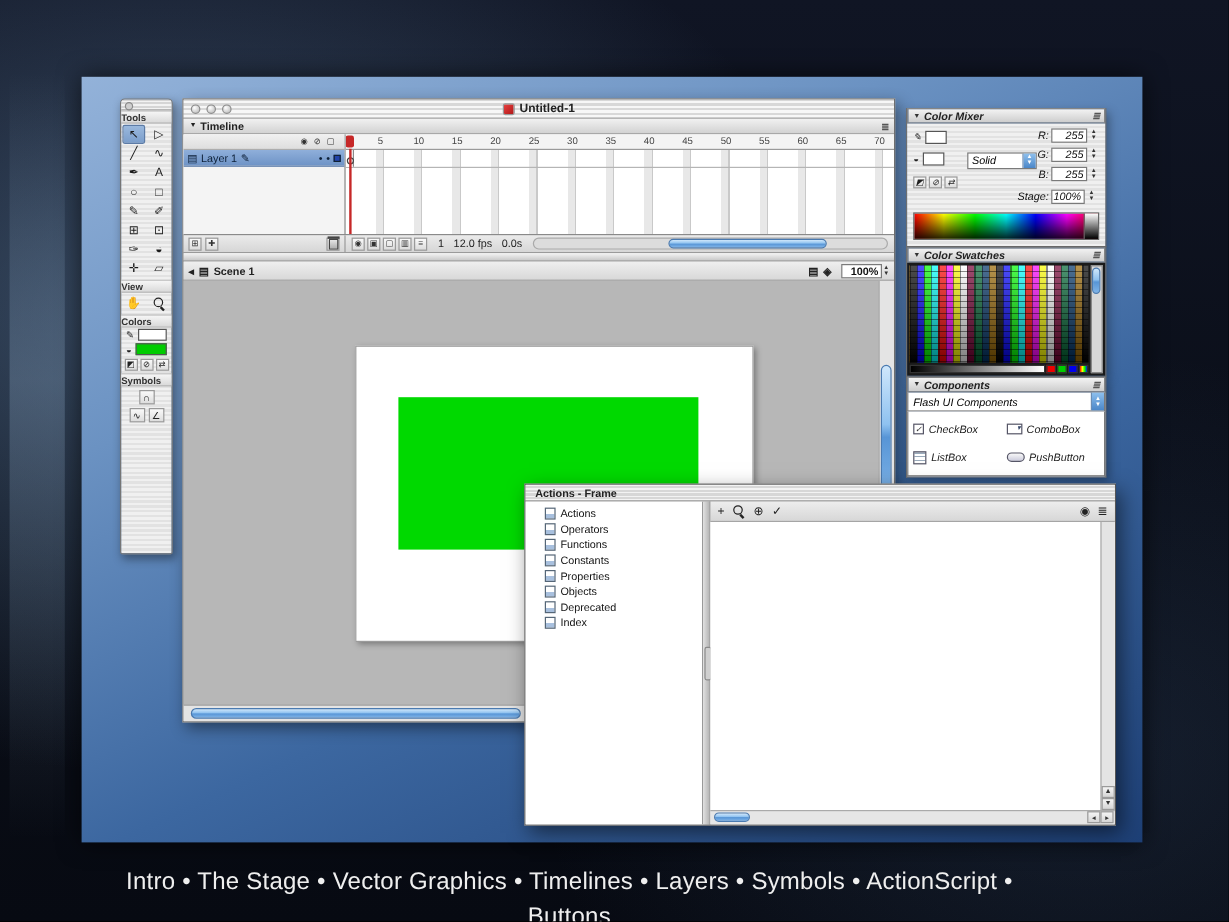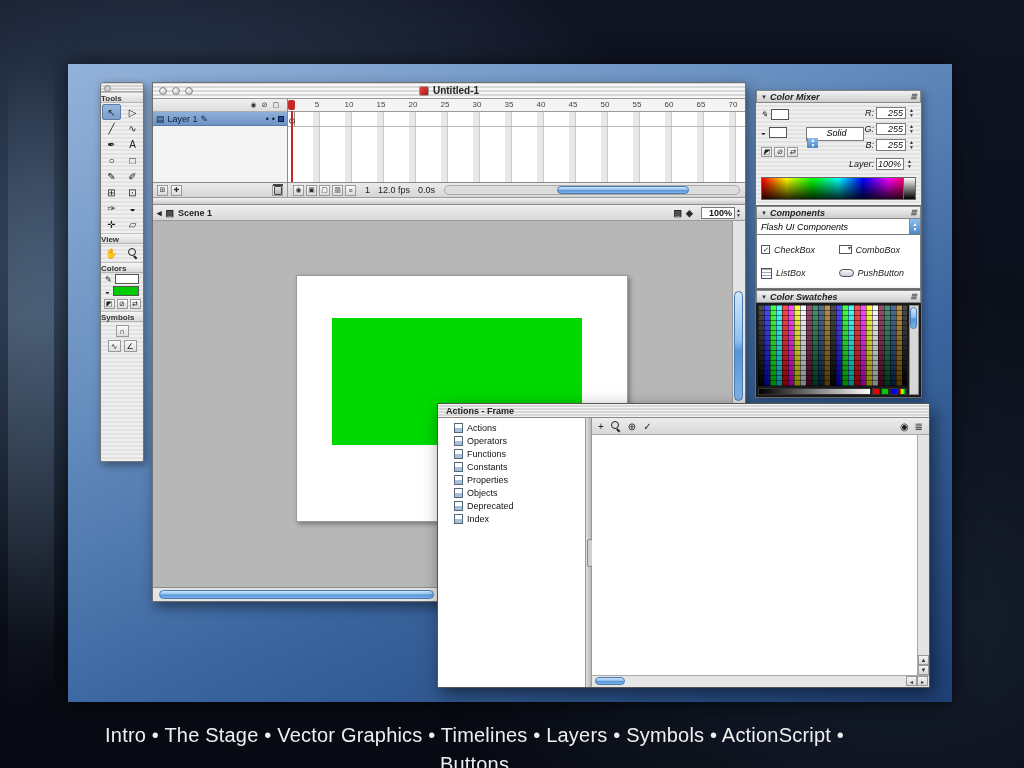--- a/index.html
+++ b/index.html
@@ -127,21 +127,21 @@
   .h-btns{position:absolute;right:1px;top:1px;display:flex;}
 
   
   .right-col{position:absolute;left:687px;top:26px;width:167px;}
   .panel{border:1px solid #6f6f6f;border-top:none;box-shadow:2px 3px 8px rgba(0,0,0,.35);font-style:italic;}
   .mixer-body{position:relative;height:102px;}
   .mix-well{position:absolute;left:5px;display:flex;align-items:center;gap:3px;font-size:8px;color:#222;}
   .mix-sw{width:18px;height:11px;border:1px solid #555;background:#fff;}
   .mix-btns{position:absolute;left:5px;top:44px;display:flex;gap:2px;}
   .solid-dd{position:absolute;left:50px;top:24px;width:58px;height:14px;display:flex;align-items:center;
-    background:#fff;border:1px solid #7a7a7a;font-size:9px;flex-direction:column;}
+    background:#fff;border:1px solid #7a7a7a;font-size:9px;}
   .solid-dd .lbl{flex:1;padding-left:3px;}
   .chan-row{position:absolute;left:106px;display:flex;align-items:center;gap:2px;font-size:9px;color:#111;}
   .chan-row .lbl{width:12px;text-align:right;}
   .hue-bar{position:absolute;left:5px;right:5px;top:74px;height:23px;border:1px solid #666;
     background:linear-gradient(180deg,rgba(0,0,0,0) 0%,rgba(0,0,0,.85) 100%),
       linear-gradient(90deg,#f00 0%,#ff0 16%,#0f0 33%,#0ff 50%,#00f 66%,#f0f 83%,#f00 100%);}
   .hue-end{position:absolute;right:0;top:0;bottom:0;width:12px;border-left:1px solid #666;
     background:linear-gradient(#fff,#000);}
   .swatch-body{position:relative;height:94px;background:#1a1a1a;}
   .swatch-grid{position:absolute;left:2px;top:2px;right:14px;bottom:11px;
@@ -314,20 +314,23 @@
       <div class="titlebar">
         <div class="tl-dot" style="left:6px"></div>
         <div class="tl-dot" style="left:19px"></div>
         <div class="tl-dot" style="left:32px"></div>
         <div class="doc-title">
           <div class="doc-icon"></div>
           <span>Untitled-1</span>
         </div>
       </div>
 
+      <div class="tl-header">
+        <span>Timeline</span>
+      </div>
 
       <div class="timeline">
         <div class="frames">
           <div class="frames-bg"></div>
           <div class="row-line"></div>
           <div class="kf"></div>
           <div class="ruler">
             <div class="ruler-nums">
               <span>5</span>
               <span>10</span>
@@ -477,73 +480,73 @@
             <span class="lbl">G:</span>
             <div class="field" style="width:30px;height:12px">255</div>
             <span class="nstep"></span>
           </div>
           <div class="chan-row" style="top:36px">
             <span class="lbl">B:</span>
             <div class="field" style="width:30px;height:12px">255</div>
             <span class="nstep"></span>
           </div>
           <div class="chan-row" style="top:55px;left:88px">
-            <span class="lbl" style="width:30px">Layer:</span>
+            <span class="lbl" style="width:30px">Stage:</span>
             <div class="field" style="width:28px;height:12px">100%</div>
             <span class="nstep"></span>
           </div>
           <div class="hue-bar">
             <div class="hue-end"></div>
-          </div>
-        </div>
-      </div>
-
-      <div class="panel">
-        <div class="panel-header">
-          <span>Components</span>
-        </div>
-        <div class="comp-dd">
-          <span class="lbl">Flash UI Components</span>
-          <span class="stepper"></span>
-        </div>
-        <div class="comp-body">
-          <div class="comp-item">
-            <span class="ic-check">✓</span>
-            <span>CheckBox</span>
-          </div>
-          <div class="comp-item">
-            <span class="ic-combo"></span>
-            <span>ComboBox</span>
-          </div>
-          <div class="comp-item">
-            <span class="ic-list"></span>
-            <span>ListBox</span>
-          </div>
-          <div class="comp-item">
-            <span class="ic-push"></span>
-            <span>PushButton</span>
           </div>
         </div>
       </div>
 
       <div class="panel">
         <div class="panel-header">
           <span>Color Swatches</span>
         </div>
         <div class="swatch-body">
           <div class="swatch-grid"></div>
           <div class="swatch-bottom">
             <div class="grad"></div>
             <div class="sq" style="background:#e00"></div>
             <div class="sq" style="background:#0c0"></div>
             <div class="sq" style="background:#00e"></div>
             <div class="sq" style="background:linear-gradient(90deg,#f00,#ff0,#0f0,#00f)"></div>
           </div>
           <div class="sw-scroll">
             <div class="sw-thumb aqua"></div>
+          </div>
+        </div>
+      </div>
+
+      <div class="panel">
+        <div class="panel-header">
+          <span>Components</span>
+        </div>
+        <div class="comp-dd">
+          <span class="lbl">Flash UI Components</span>
+          <span class="stepper"></span>
+        </div>
+        <div class="comp-body">
+          <div class="comp-item">
+            <span class="ic-check">✓</span>
+            <span>CheckBox</span>
+          </div>
+          <div class="comp-item">
+            <span class="ic-combo"></span>
+            <span>ComboBox</span>
+          </div>
+          <div class="comp-item">
+            <span class="ic-list"></span>
+            <span>ListBox</span>
+          </div>
+          <div class="comp-item">
+            <span class="ic-push"></span>
+            <span>PushButton</span>
           </div>
         </div>
       </div>
     </div>
 
     <div class="actions-win">
       <div class="aw-title">
         <span>Actions - Frame</span>
       </div>
       <div class="aw-main">

